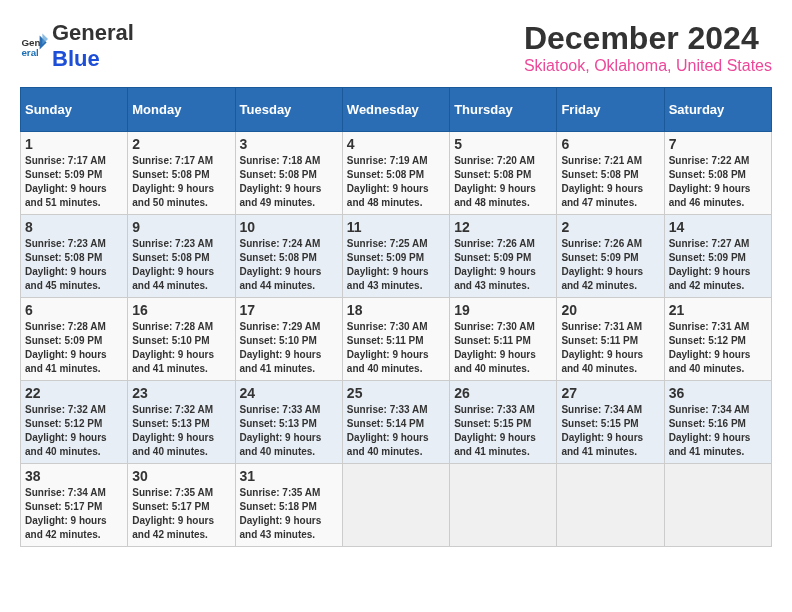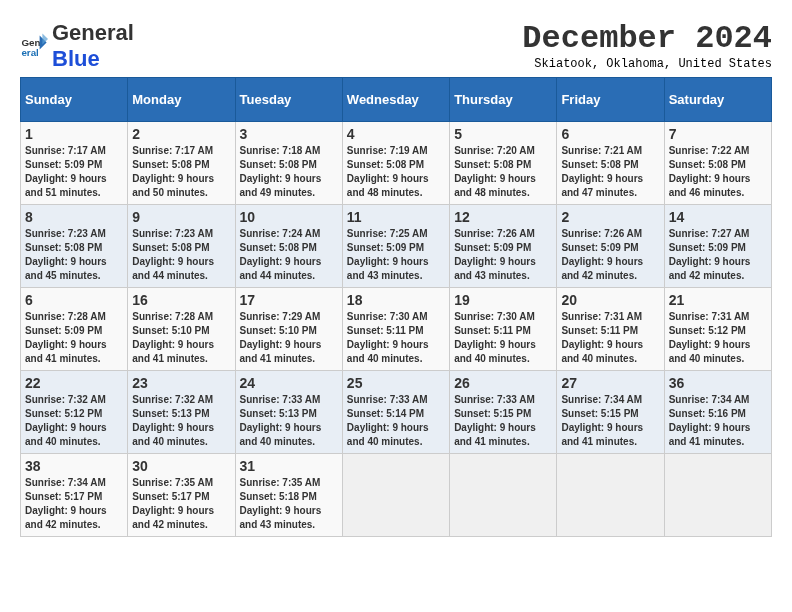--- a/index.html
+++ b/index.html
@@ -7,52 +7,50 @@
       font-family: Arial, sans-serif;
       background: #fff;
       width: 792px;
       min-height: 612px;
       padding: 20px;
     }
     .header-section {
       display: flex;
       justify-content: space-between;
       align-items: flex-start;
-      margin-bottom: 4px;
+      margin-bottom: 12px;
     }
     .logo {
       display: flex;
       align-items: center;
       gap: 4px;
     }
     .logo-text {
       font-size: 22px;
       font-weight: bold;
       color: #333;
       line-height: 1.2;
     }
     .logo-text span {
       color: #1d4ed8;
     }
     .logo-icon {
       width: 28px;
       height: 28px;
     }
     .title-section {
-      text-align: right;
-      font-family: Liberation Mono, monospace;
     }
     .main-title {
       font-size: 32px;
       font-weight: bold;
       color: #333;
     }
     .subtitle {
-      font-size: 12px;
-      color: #000000;
+      font-size: 16px;
+      color: #ec4899;
     }
     table {
       width: 100%;
       border-collapse: collapse;
       font-size: 10.5px;
     }
     thead th {
       background-color: #2a6db5;
       color: #fff;
       font-weight: bold;

